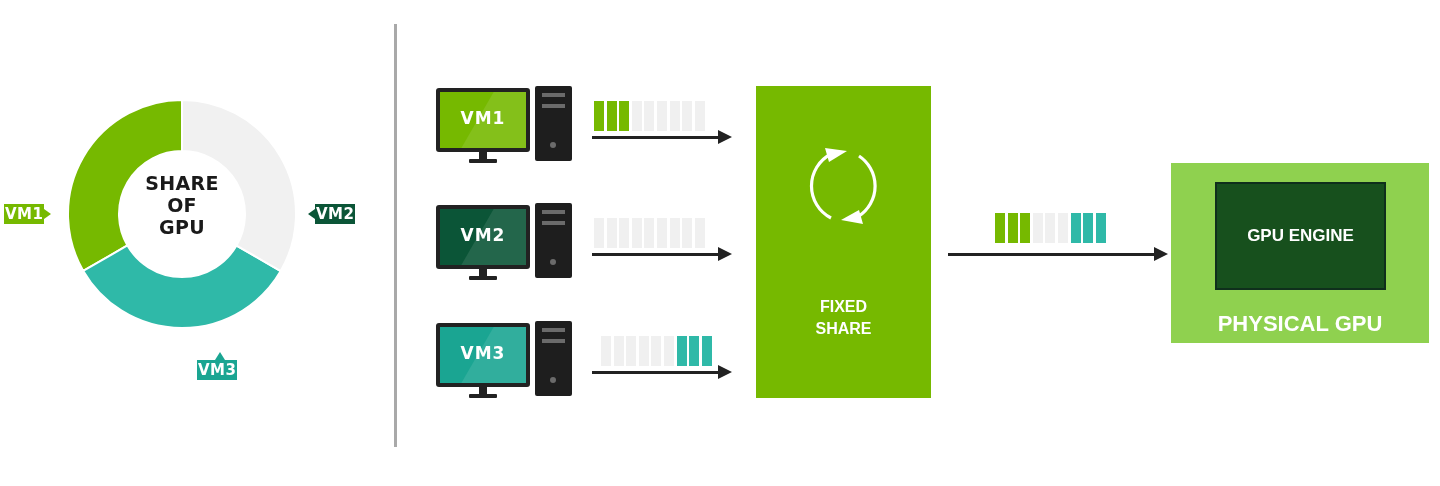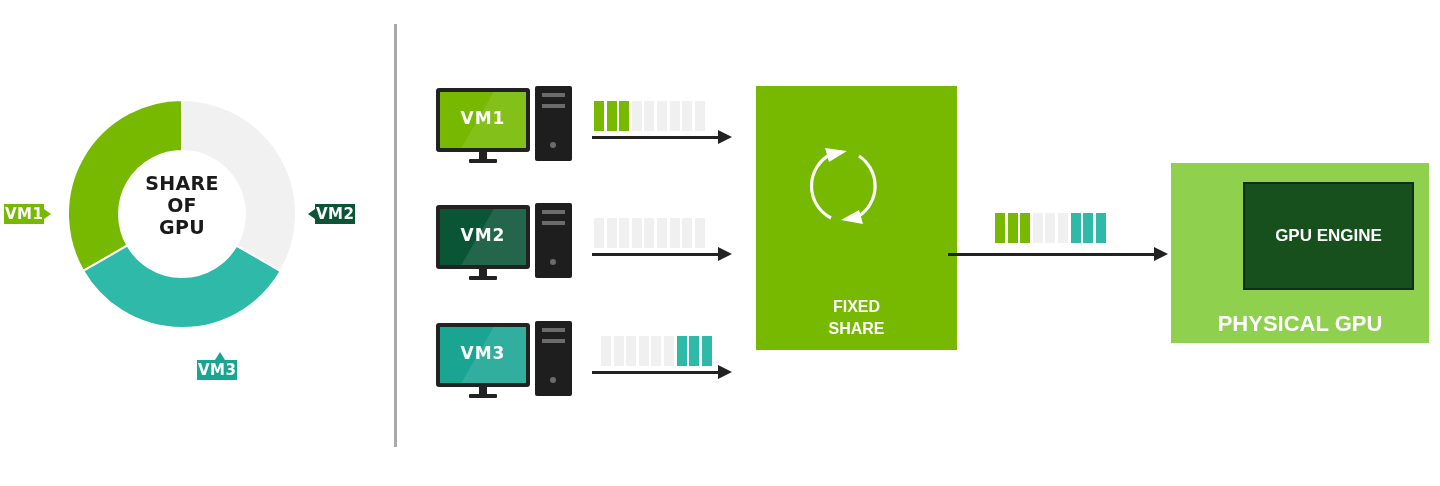--- a/index.html
+++ b/index.html
@@ -23,21 +23,21 @@
     .stand-neck { position: absolute; width: 8px; height: 8px; background: #222; }
     .stand-base { position: absolute; width: 28px; height: 4px; background: #222; border-radius: 1px; }
     .tower { position: absolute; width: 37px; height: 75px; background: #1e1e1e; border-radius: 2px; }
     .tower .slot { position: absolute; left: 7px; width: 23px; height: 4px; background: #6b6b6b; }
     .tower .led { position: absolute; left: 15px; width: 6px; height: 6px; border-radius: 50%; background: #6b6b6b; }
     .queue { position: absolute; display: flex; gap: 2.6px; }
     .queue .slot { width: 10px; height: 30px; }
     .arrow { position: absolute; height: 3px; background: #222; }
     .arrow .head { position: absolute; right: -12px; top: -6px; width: 0; height: 0;
       border-top: 7.5px solid transparent; border-bottom: 7.5px solid transparent; border-left: 14px solid #222; }
-    .scheduler { position: absolute; left: 756px; top: 86px; width: 175px; height: 264px; padding-left: 26px; }
+    .scheduler { position: absolute; left: 756px; top: 86px; width: 175px; height: 312px; }
     .scheduler .label { position: absolute; left: 0; right: 0; top: 210px; text-align: center; color: #fff;
       font-family: "Liberation Sans", sans-serif; font-weight: bold; font-size: 16px; line-height: 22px; }
     .gpu-box { position: absolute; left: 1171px; top: 163px; width: 258px; height: 180px; }
     .gpu-engine { position: absolute; left: 44px; top: 19px; width: 171px; height: 108px; box-sizing: border-box;
       border: 2px solid #0f2f1c; display: flex; align-items: center; justify-content: center; }
     .gpu-engine span { color: #fff; font-family: "Liberation Sans", sans-serif; font-weight: bold; font-size: 17px; }
     .gpu-label { position: absolute; left: 0; right: 0; top: 148px; text-align: center; color: #fff;
       font-family: "Liberation Sans", sans-serif; font-weight: bold; font-size: 22px; line-height: 26px; }
   </style>
 </head>
@@ -169,17 +169,17 @@
     <div class="slot" style="background: rgb(240, 240, 240);"></div>
     <div class="slot" style="background: rgb(47, 185, 168);"></div>
     <div class="slot" style="background: rgb(47, 185, 168);"></div>
     <div class="slot" style="background: rgb(47, 185, 168);"></div>
   </div>
 <div class="arrow" style="left:948px; top:253px; width:208px;">
   <span class="head"></span>
 </div>
 
 <div class="gpu-box" id="gpu-box" style="background: rgb(143, 209, 79);">
-  <div class="gpu-engine" id="gpu-engine" style="background: rgb(23, 80, 29); margin-left: 28px;">
+  <div class="gpu-engine" id="gpu-engine" style="background: rgb(23, 80, 29);">
     <span>GPU ENGINE</span>
   </div>
   <div class="gpu-label">PHYSICAL GPU</div>
 </div>
 
 </body></html>

